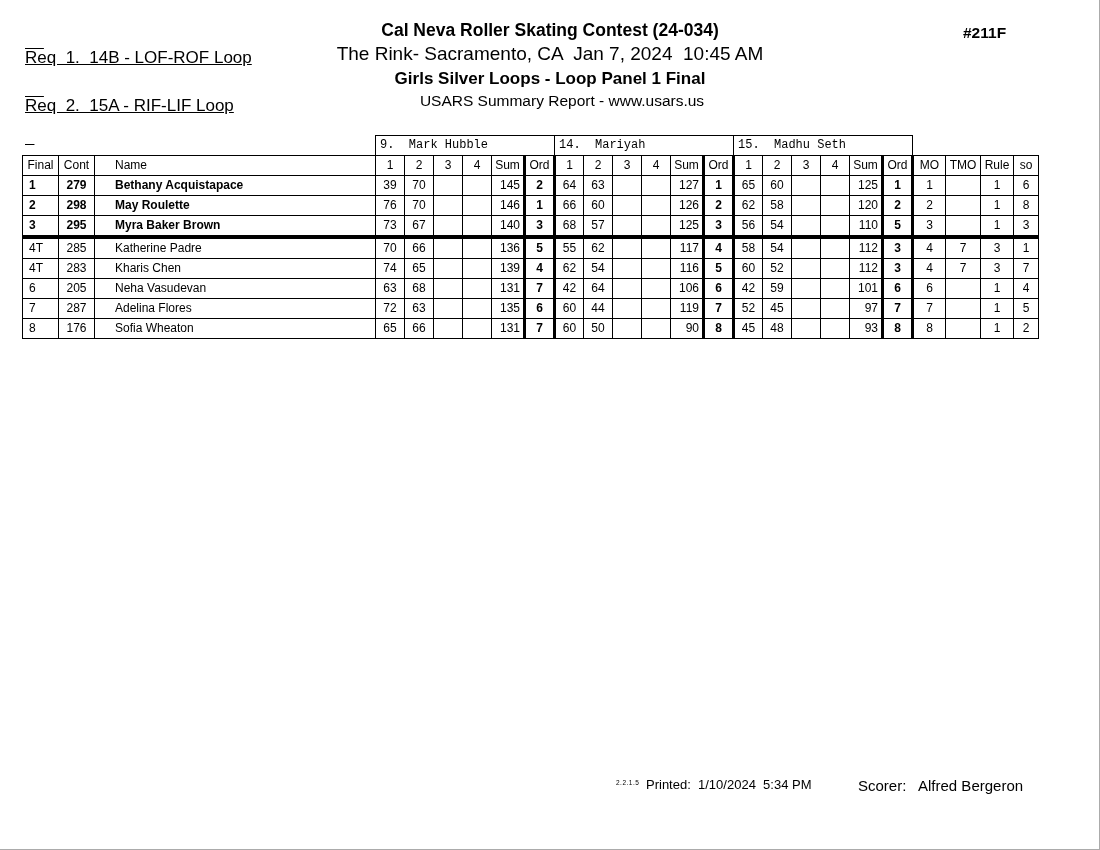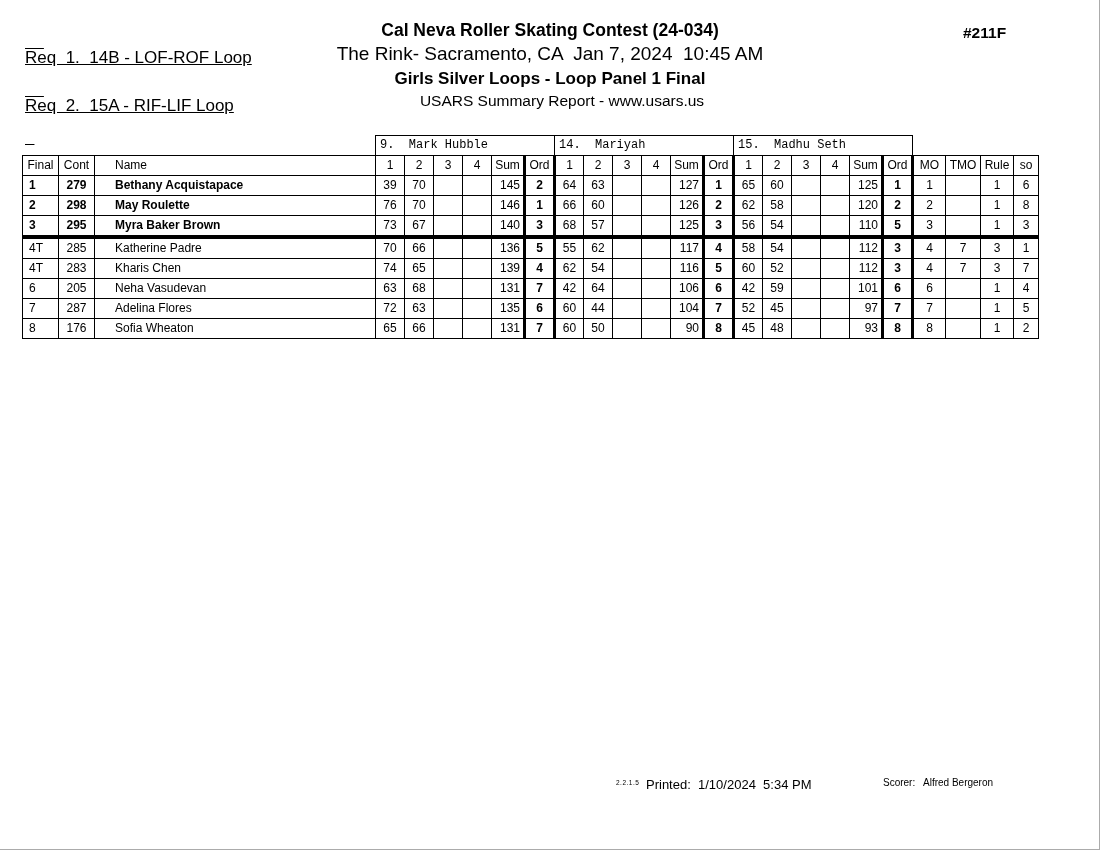--- a/index.html
+++ b/index.html
@@ -39,21 +39,21 @@
   #results .ord{border-left:3px solid #000;border-right:3px solid #000;text-align:center;}
   #results td.ord{font-weight:bold;}
   #results td.extra{text-align:center;}
   #results tr.podium td.place,
   #results tr.podium td.cont,
   #results tr.podium td.name{font-weight:bold;}
   #results tr.sep td{border-bottom:4px solid #000;}
   
   #footer-version{position:absolute;left:616px;top:779px;font-size:6.5px;letter-spacing:0.5px;}
   #footer-printed{position:absolute;left:646px;top:777px;font-size:13px;white-space:pre;}
-  #footer-scorer{position:absolute;left:858px;top:777px;font-size:10px;white-space:pre;margin-left:25px;}
+  #footer-scorer{position:absolute;left:858px;top:777px;font-size:15px;white-space:pre;}
 </style>
 </head>
 <body>
 
 <div id="page">
 
   <div id="req">
     <div>Req  1.  14B - LOF-ROF Loop</div>
     <div>Req  2.  15A - RIF-LIF Loop</div>
   </div>
@@ -305,21 +305,21 @@
           <td class="score">72</td>
           <td class="score">63</td>
           <td class="score"></td>
           <td class="score"></td>
           <td class="sum">135</td>
           <td class="ord">6</td>
           <td class="score">60</td>
           <td class="score">44</td>
           <td class="score"></td>
           <td class="score"></td>
-          <td class="sum">104</td>
+          <td class="sum">119</td>
           <td class="ord">7</td>
           <td class="score">52</td>
           <td class="score">45</td>
           <td class="score"></td>
           <td class="score"></td>
           <td class="sum">97</td>
           <td class="ord">7</td>
           <td class="extra">7</td>
           <td class="extra"></td>
           <td class="extra">1</td>

